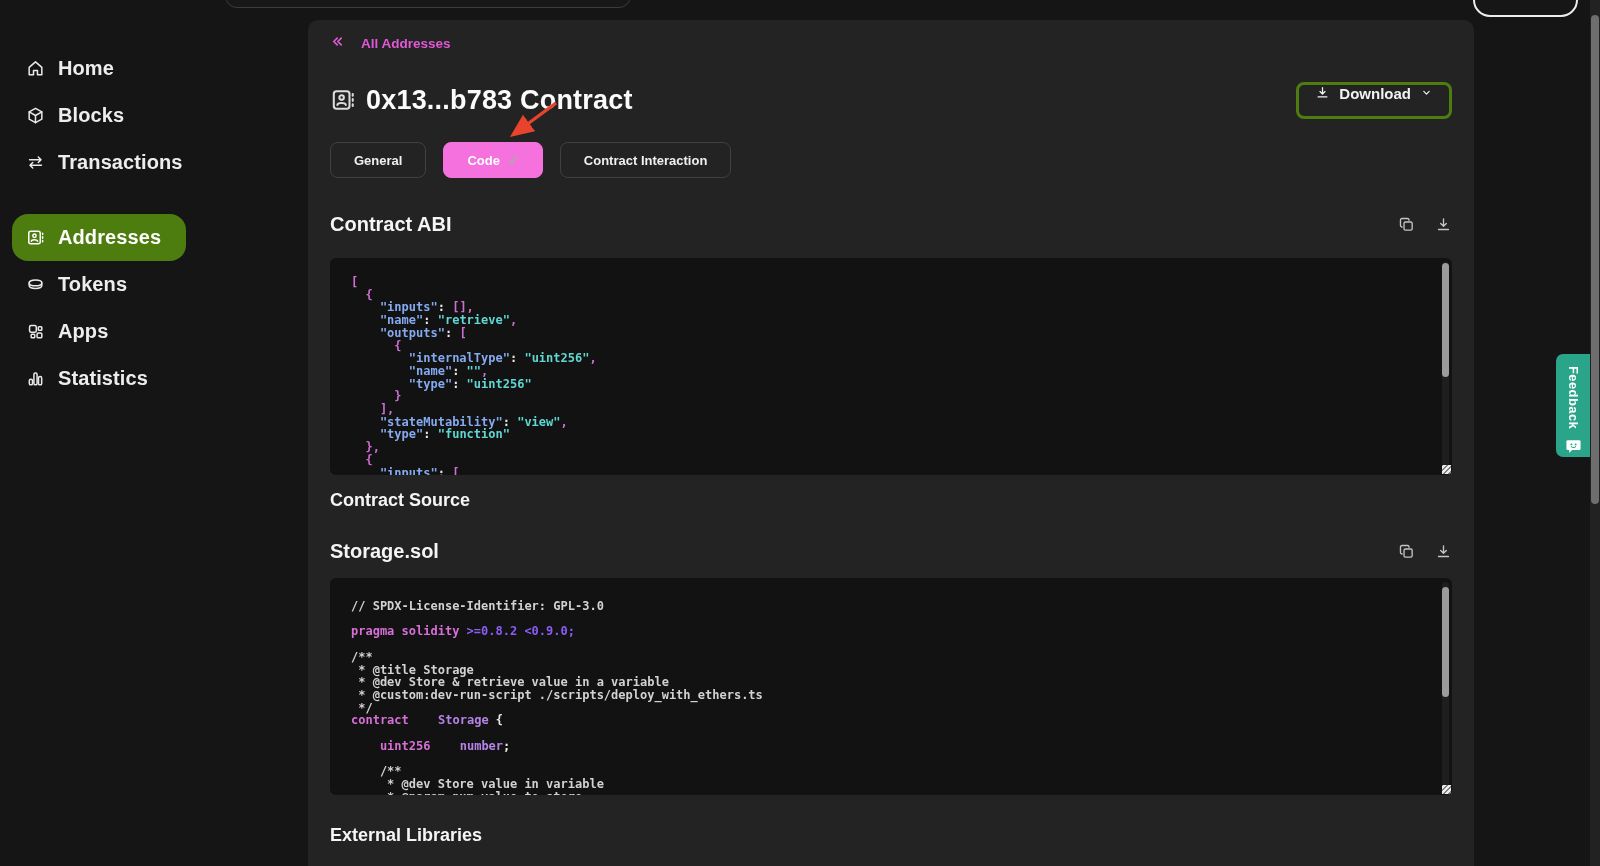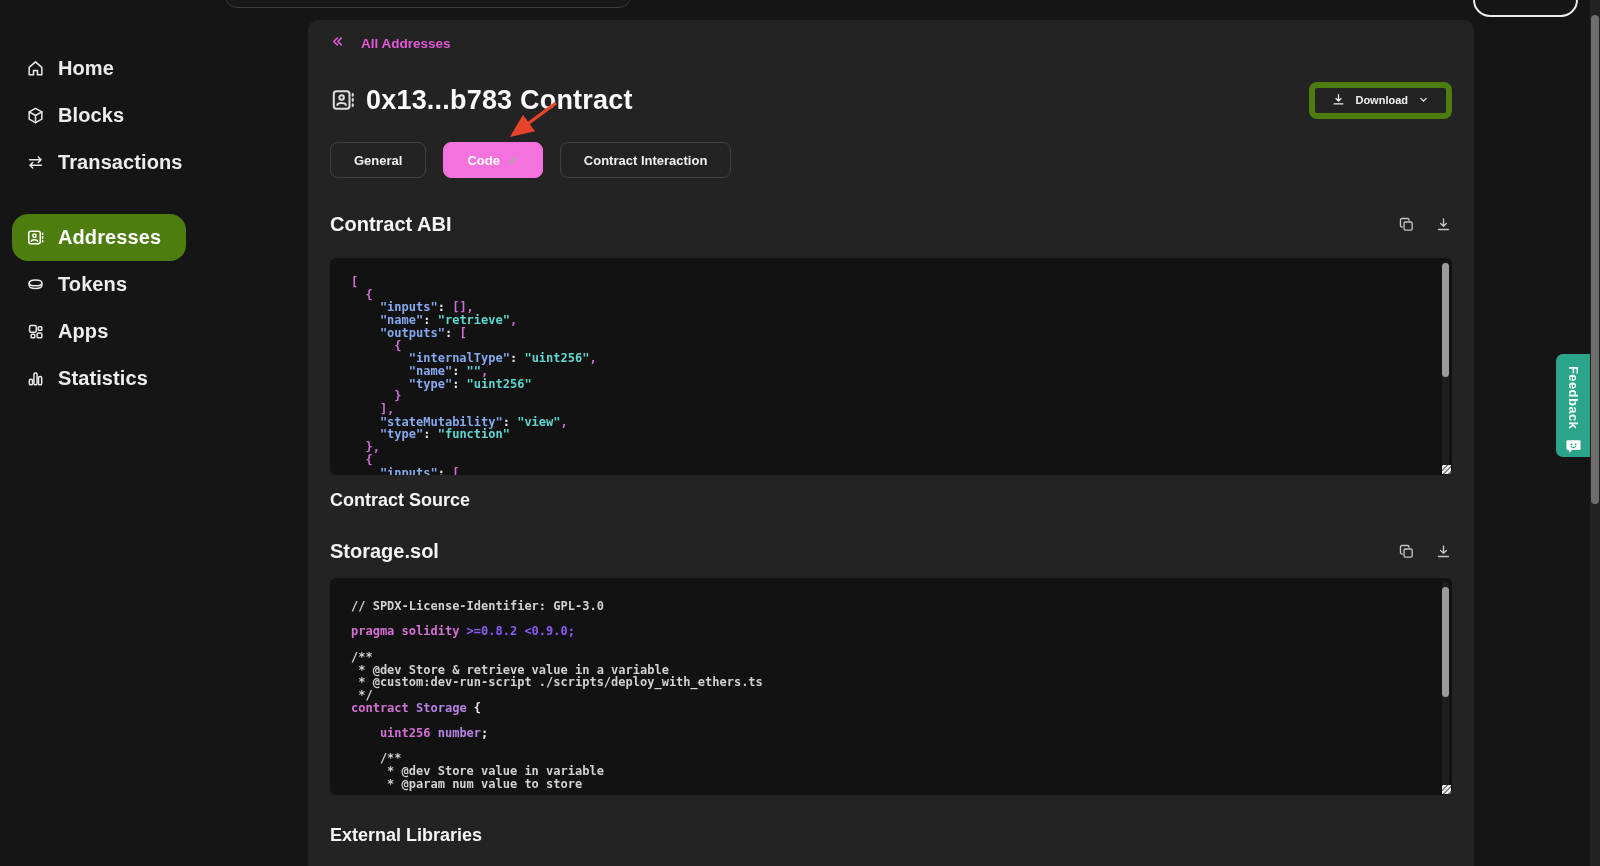--- a/index.html
+++ b/index.html
@@ -28,23 +28,23 @@
   .panel { position:absolute; left:308px; top:20px; width:1166px; height:846px;
     background:#232323; border-radius:10px 10px 0 0; }
   .content { padding:0 22px; position:relative; }
 
   .back-link { margin-top:13px; height:20px; display:inline-flex; align-items:center; gap:16px;
     color:#e159d6; font-size:13.5px; font-weight:700; cursor:pointer; }
 
   .title-row { margin-top:28px; height:38px; display:flex; align-items:center; }
   .title-icon { width:26px; height:26px; margin-right:10px; }
   .page-title { font-size:27px; font-weight:600; color:#fbfbfb; letter-spacing:.2px; }
-  .download-btn { margin-left:auto; height:37px; padding:0 16px; display:flex; align-items:center; gap:9px;
-    border:6px solid #4d7c0f; border-radius:8px; background:transparent; color:#f2f2f2;
-    font-size:11px; font-weight:600; cursor:pointer; font-family:inherit; }
+  .download-btn { margin-left:auto; height:37px; padding:0 16px; display:flex; gap:9px;
+    border:3px solid #4d7c0f; border-radius:8px; background:transparent; color:#f2f2f2;
+    font-size:15px; font-weight:600; cursor:pointer; font-family:inherit; }
 
   .tabs-row { margin-top:23px; display:flex; gap:17px; height:36px; }
   .tab { height:36px; padding:0 23px; display:flex; align-items:center; gap:8px; border-radius:8px;
     border:1px solid #404040; background:transparent; color:#f0f0f0; font-size:13px; font-weight:600;
     cursor:pointer; font-family:inherit; }
   .tab.active { background:#f571dd; border-color:#f571dd; color:#ffffff; }
   .tab .check { color:#9fb0a3; font-size:13px; font-weight:700; }
 
   .section-row { display:flex; align-items:center; justify-content:space-between; }
   .h-small { font-size:20px; font-weight:700; color:#f5f5f5; }
@@ -65,21 +65,21 @@
   .code-block.src .code-inner { padding-top:22px; }
   .cl { font-family:"DejaVu Sans Mono", monospace; font-size:12px; line-height:12.7px;
     font-weight:bold; white-space:pre; }
   .tk-p { color:#cf6fd4; }
   .tk-k { color:#85aaf0; }
   .tk-v { color:#5fd7d2; }
   .tk-w { color:#e8e8e8; }
   .tk-c { color:#d2d2d2; }
   .tk-m { color:#d76fd8; }
   .tk-t { color:#8b5cf6; }
-  .tk-u { color:#b583e6; }
+  .tk-u { color:#b583e6;margin-left:22px; }
 
   .cb-track { position:absolute; right:3px; top:4px; bottom:9px; width:7px; background:#1e1e1e; border-radius:4px; }
   .cb-thumb { position:absolute; right:3px; width:7px; background:#9b9b9b; border-radius:4px; cursor:pointer; }
   .cb-thumb.abi { top:5px; height:114px; }
   .cb-thumb.src { top:9px; height:110px; }
   .grip { position:absolute; right:1px; bottom:1px; width:9px; height:9px; background:#ececec;
     background-image:repeating-linear-gradient(135deg, rgba(120,120,120,.9) 0 1px, transparent 1px 3.5px); cursor:nwse-resize; }
 
   
   .anno-arrow { position:absolute; left:492px; top:96px; width:74px; height:50px; pointer-events:none; }
@@ -287,20 +287,21 @@
       </span>
     </div>
 
     <div class="code-block src">
       <div class="code-inner">
           <div class="cl"><span class="tk-c">// SPDX-License-Identifier: GPL-3.0</span></div>
           <div class="cl"> </div>
           <div class="cl"><span class="tk-m">pragma solidity </span><span class="tk-t">&gt;=0.8.2 &lt;0.9.0;</span></div>
           <div class="cl"> </div>
           <div class="cl"><span class="tk-c">/**</span></div>
+          <div class="cl"><span class="tk-c"> * @title Storage</span></div>
           <div class="cl"><span class="tk-c"> * @dev Store &amp; retrieve value in a variable</span></div>
           <div class="cl"><span class="tk-c"> * @custom:dev-run-script ./scripts/deploy_with_ethers.ts</span></div>
           <div class="cl"><span class="tk-c"> */</span></div>
           <div class="cl"><span class="tk-m">contract </span><span class="tk-u">Storage </span><span class="tk-w">{</span></div>
           <div class="cl"> </div>
           <div class="cl"><span class="tk-m">    uint256 </span><span class="tk-u">number</span><span class="tk-w">;</span></div>
           <div class="cl"> </div>
           <div class="cl"><span class="tk-c">    /**</span></div>
           <div class="cl"><span class="tk-c">     * @dev Store value in variable</span></div>
           <div class="cl"><span class="tk-c">     * @param num value to store</span></div>

